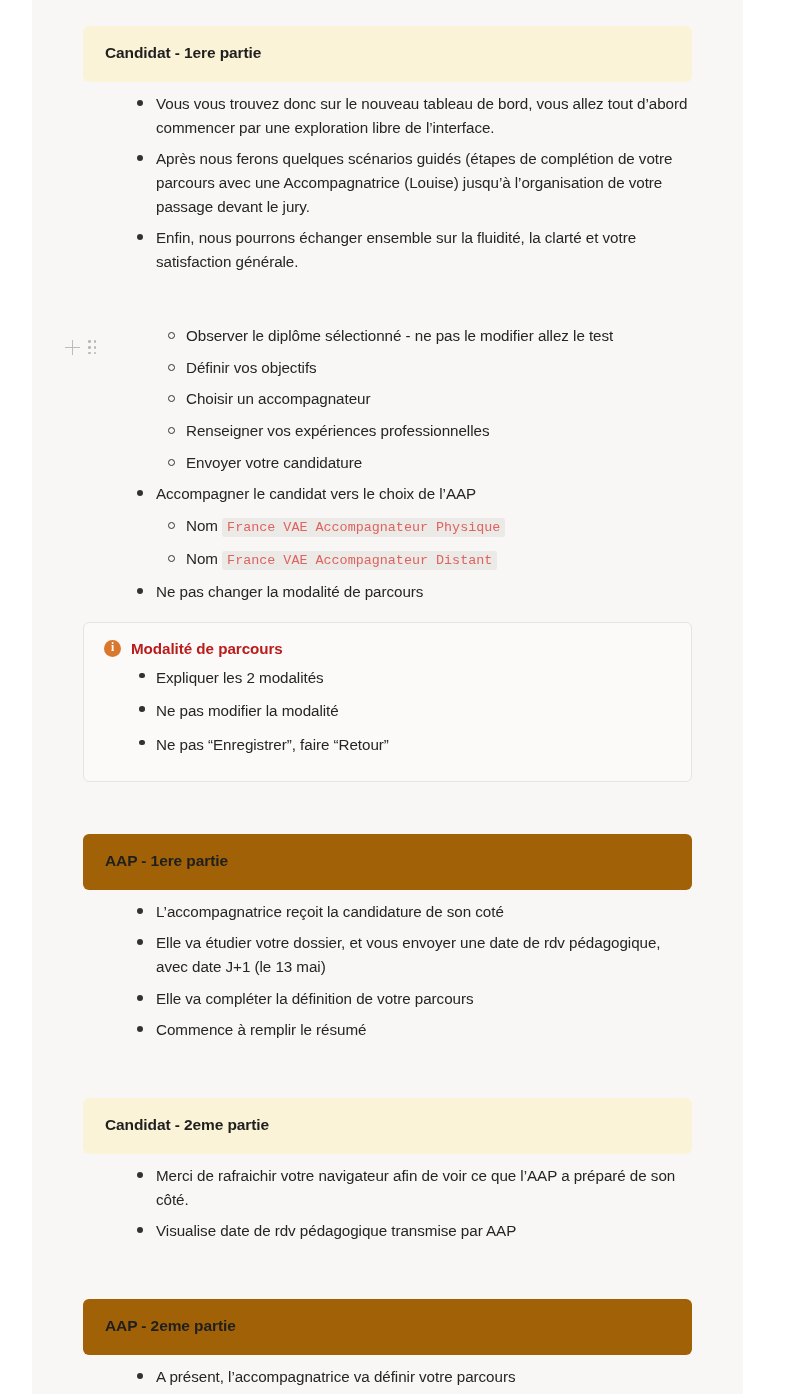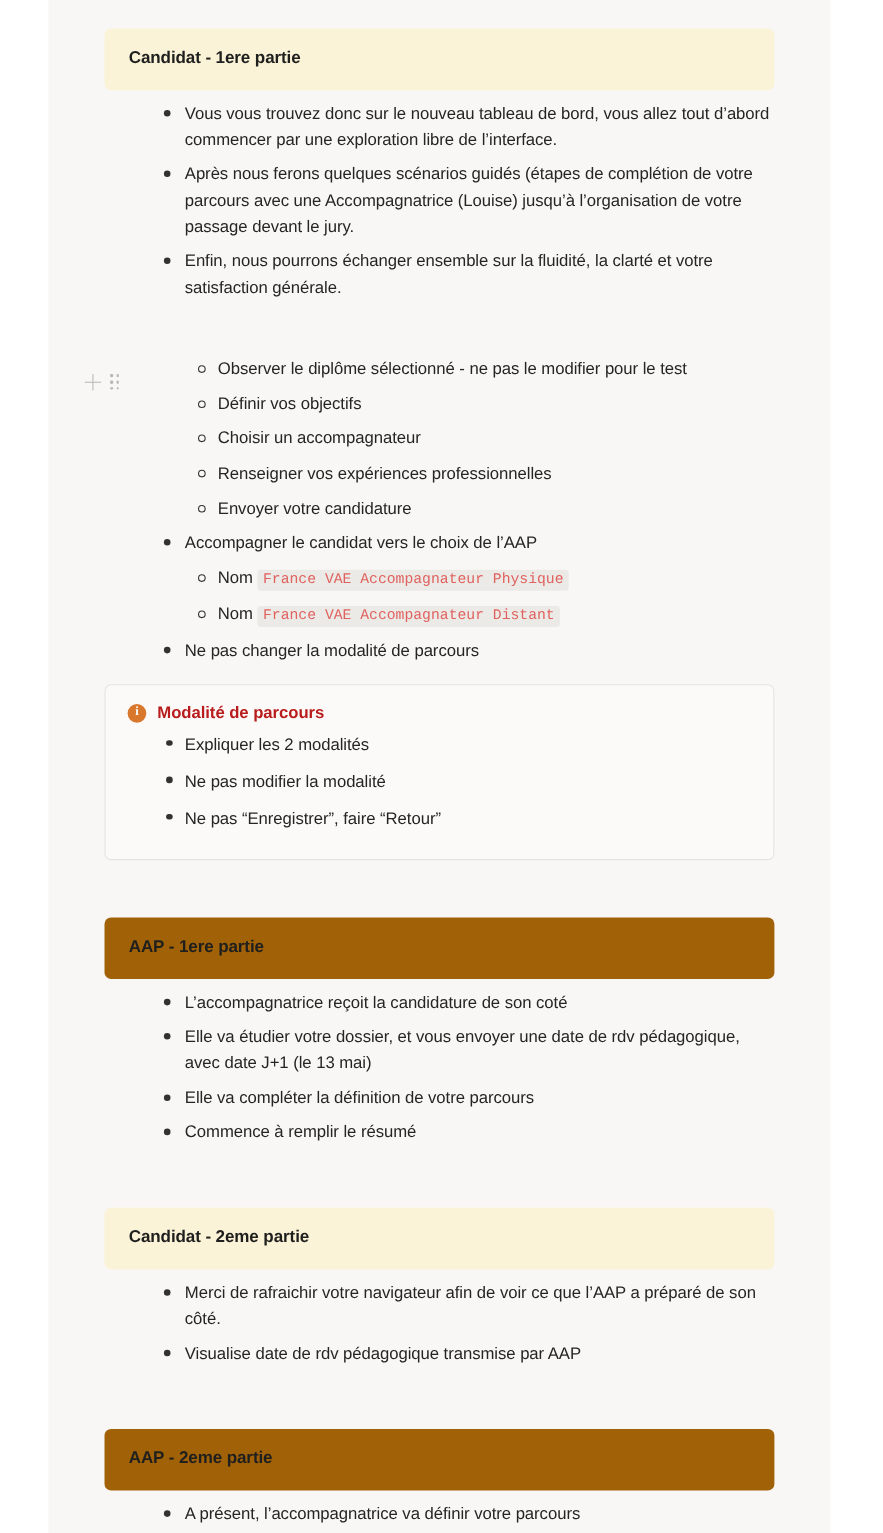--- a/index.html
+++ b/index.html
@@ -14,21 +14,21 @@
   .page-canvas {
     position: relative;
     width: 803px;
     height: 1394px;
     background: #ffffff;
     overflow: hidden;
   }
   
   .doc-surface {
     position: absolute;
-    left: 44px;
+    left: 32px;
     top: 0;
     width: 711px;
     height: 1394px;
     background: #f8f7f5;
   }
   .doc-inner {
     position: relative;
     width: 711px;
     padding: 0;
   }
@@ -227,21 +227,21 @@
             <span></span>
               <span></span>
               <span></span>
               <span></span>
               <span></span>
               <span></span>
           </div>
         </div>
 
         <ul class="blist lvl2">
-          <li>Observer le diplôme sélectionné - ne pas le modifier pour le test</li>
+          <li>Observer le diplôme sélectionné - ne pas le modifier allez le test</li>
           <li>Définir vos objectifs</li>
           <li>Choisir un accompagnateur</li>
           <li>Renseigner vos expériences professionnelles</li>
           <li>Envoyer votre candidature</li>
         </ul>
       </div>
 
       <ul class="blist lvl1">
         <li class="bold-item">Accompagner le candidat vers le choix de l’AAP</li>
       </ul>

